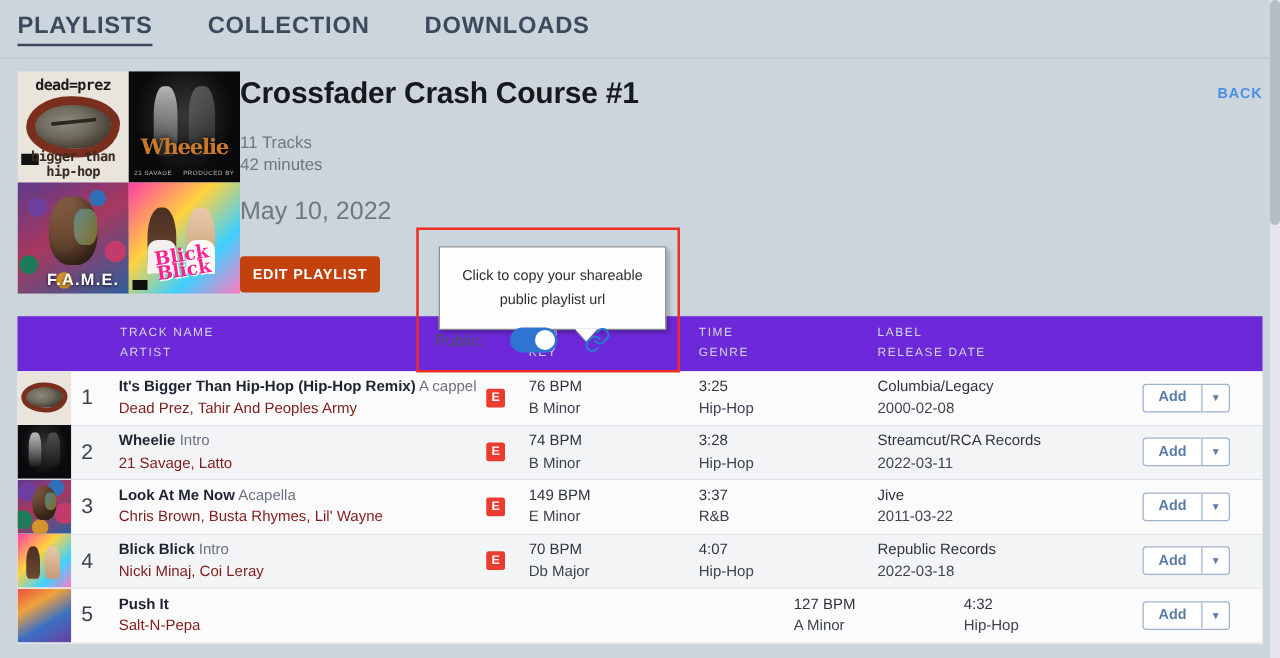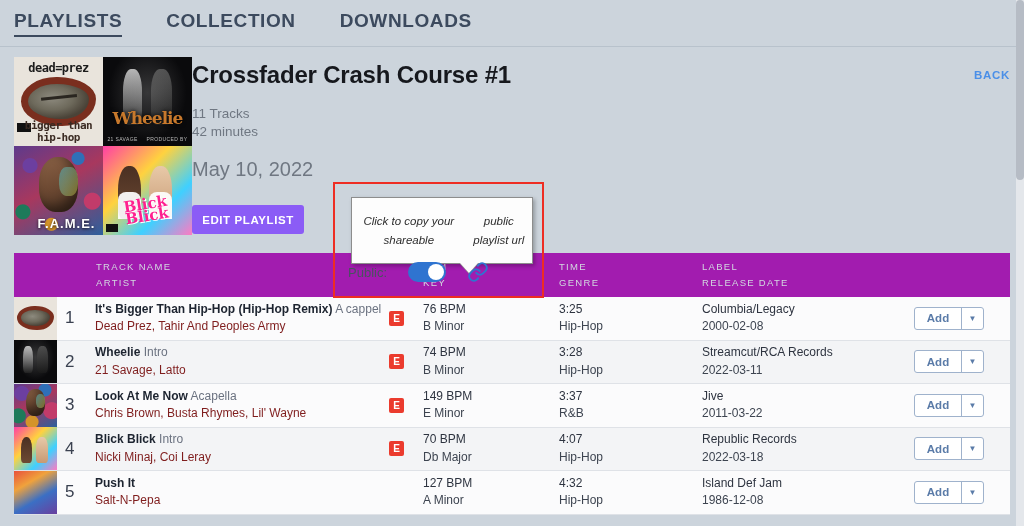--- a/index.html
+++ b/index.html
@@ -192,21 +192,21 @@
     line-height: 1.35;
   }
   .pdate {
     font-size: 20px;
     color: #6f7782;
     margin-top: 17px;
   }
   .edit-btn {
     margin-top: 24px;
     width: 112px; height: 29px;
-    background: #8b5cf6;
+    background: #c2410c;
     color: #fff;
     border: none;
     border-radius: 3px;
     font-size: 11.5px;
     font-weight: bold;
     letter-spacing: .6px;
     font-family: "Liberation Sans", sans-serif;
     cursor: pointer;
   }
   .back-link {
@@ -228,27 +228,26 @@
     background: transparent;
     z-index: 4;
   }
   .tooltip {
     position: absolute;
     left: 16px; top: 13px;
     width: 182px; height: 67px;
     background: #fdfdfd;
     border: 1px solid #8d8d8d;
     box-shadow: 2px 2px 4px rgba(0,0,0,.28);
-    display: flex; flex-direction: row;
+    display: flex; flex-direction: column;
     align-items: center; justify-content: center;
     font-size: 11.5px;
     color: #2d2d2d;
     line-height: 1.62;
     text-align: center;
-    font-style: italic;
   }
   .tooltip::after {
     content: "";
     position: absolute;
     bottom: -10px; left: 108px;
     border-left: 9px solid transparent;
     border-right: 9px solid transparent;
     border-top: 10px solid #fdfdfd;
     filter: drop-shadow(0 1px 0 #8d8d8d);
   }
@@ -270,21 +269,21 @@
     right: 2px; top: 2px;
     width: 16px; height: 16px;
     background: #fff;
     border-radius: 50%;
   }
   .link-icon { cursor: pointer; display: flex; }
 
   
   .table { margin: 10px 14px 0 14px; }
   .thead {
-    background: #a21caf;
+    background: #6d28d9;
     height: 44px;
     display: flex;
     align-items: center;
     color: #d2d8e0;
     font-size: 9.5px;
     letter-spacing: 1.3px;
     line-height: 1.65;
   }
   .c-art   { width: 44px; flex: 0 0 44px; }
   .c-num   { width: 38px; flex: 0 0 38px; }
@@ -605,24 +604,20 @@
         </div>
         <div class="c-exp"></div>
         <div class="c-bpm two-line">
           <div>127 BPM</div>
           <div class="l2">A Minor</div>
         </div>
         <div class="c-time two-line">
           <div>4:32</div>
           <div class="l2">Hip-Hop</div>
         </div>
-        <div class="c-label two-line">
-          <div>Island Def Jam</div>
-          <div class="l2">1986-12-08</div>
-        </div>
         <div class="c-add">
           <div class="addwrap">
             <div class="a">Add</div>
             <div class="d">▼</div>
           </div>
         </div>
       </div>
     </div>
 </div>
 

